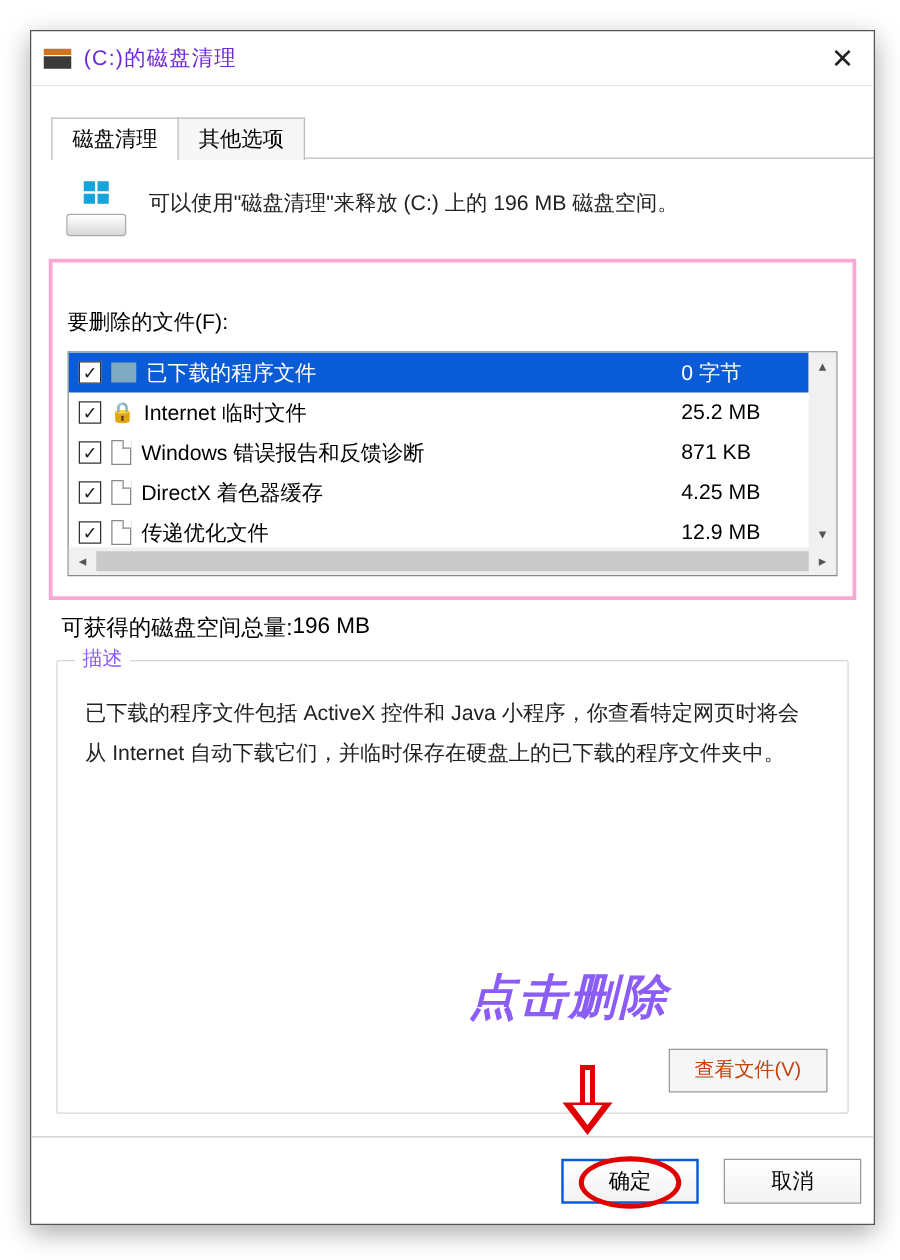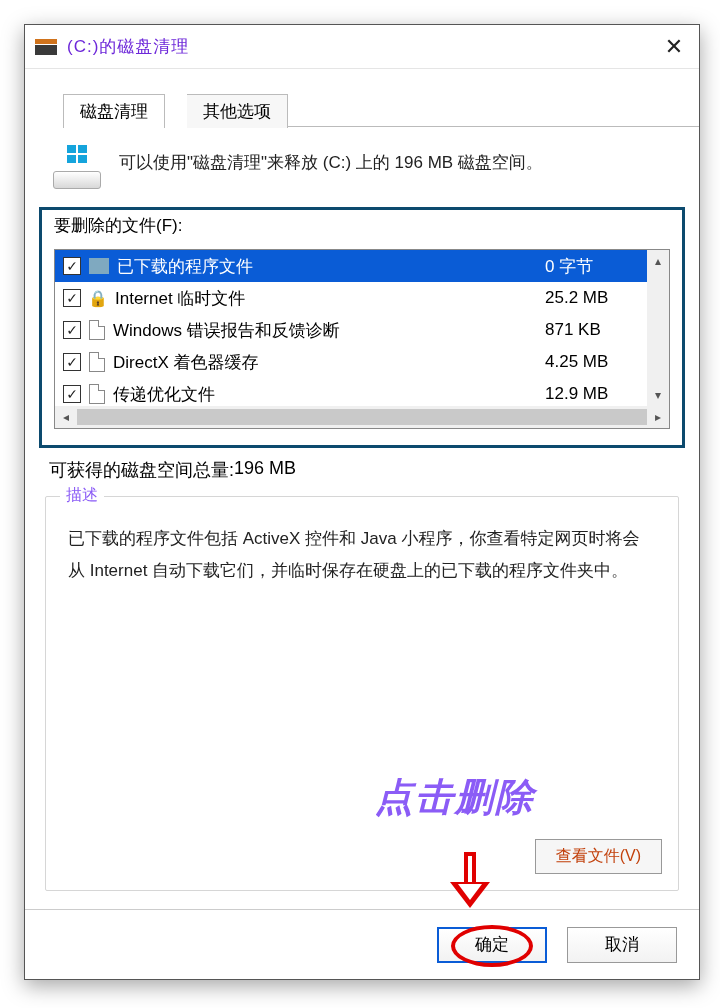--- a/index.html
+++ b/index.html
@@ -58,21 +58,20 @@
     padding: 24px 0 0 16px;
   }
   .tab {
     padding: 5px 16px;
     border: 1px solid #bbb;
     border-bottom: none;
     background: #fff;
     font-size: 17px;
     position: relative;
     top: 1px;
-    margin-left: 22px;
   }
   .tab.inactive {
     background: #f7f7f7;
     border-left: none;
   }
   .tab.active { background: #fff; z-index: 2; }
   .tab-underline {
     border-bottom: 1px solid #bbb;
     flex: 1;
   }
@@ -102,22 +101,22 @@
   .disk-art .plate {
     position: absolute; bottom: 0; left: 0;
     width: 48px; height: 18px;
     background: linear-gradient(#fff,#d8d8d8);
     border: 1px solid #aaa;
     border-radius: 3px;
   }
   .intro-text { font-size: 17px; color: #222; padding-top: 6px; }
 
   .highlight-box {
-    border: 3px solid #0c4a6e;
-    padding: 4px 12px 16px 12px;
+    border: 3px solid #f9a8d4;
+    padding: 36px 12px 16px 12px;
     margin: 0 -6px 10px -6px;
   }
   .section-label { font-size: 17px; margin-bottom: 12px; }
 
   .file-list {
     border: 1px solid #888;
     height: 180px;
     position: relative;
     background: #fff;
   }
@@ -205,21 +204,21 @@
   }
 
   
   .footer {
     height: 70px;
     border-top: 1px solid #ccc;
     display: flex;
     justify-content: flex-end;
     align-items: center;
     gap: 20px;
-    padding: 0 22px;
+    padding: 0 10px;
     margin-top: 8px;
   }
   .btn {
     width: 110px; height: 36px;
     border: 1px solid #999;
     background: linear-gradient(#fff,#f2f2f2);
     font-size: 17px;
     display: flex; align-items: center; justify-content: center;
   }
   .btn.primary {

